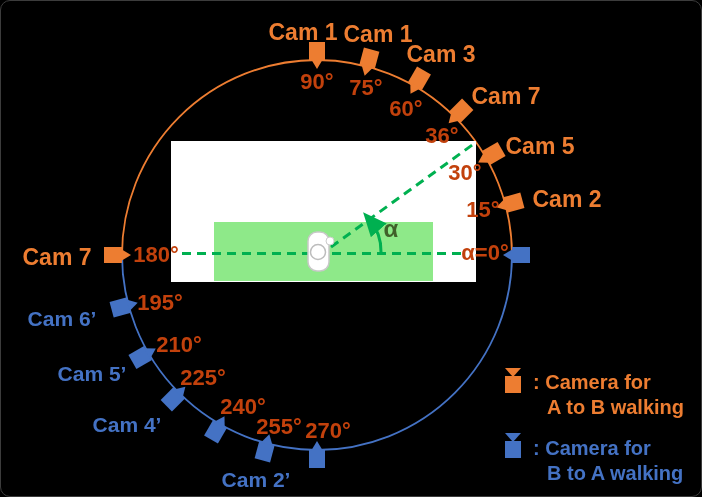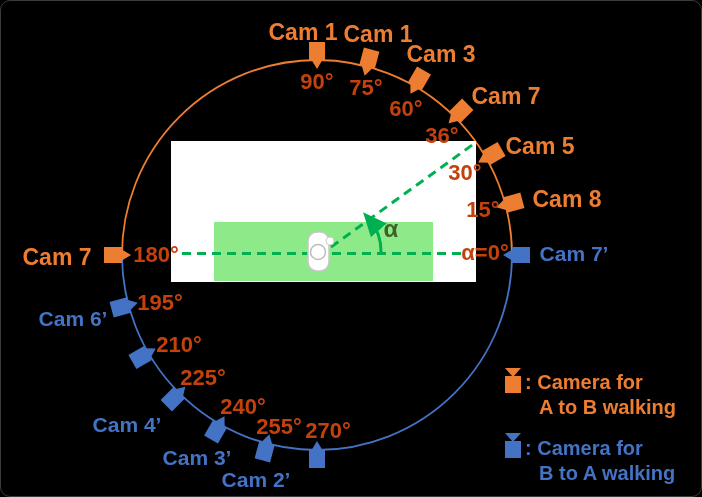--- a/index.html
+++ b/index.html
@@ -15,20 +15,21 @@
     position:absolute; transform:translate(-50%,-50%);
     font-weight:bold; white-space:nowrap; line-height:1;
   }
   .lbl.orange { color:#ED7D31; font-size:23px; }
   .lbl.blue   { color:#4472C4; font-size:21px; }
   .lbl.green  { color:#c2410c; font-size:22px; }
   .lbl.alpha  { color:#40602A; font-size:24px; }
   .legend-text {
     position:absolute; font-weight:bold; font-size:20px; line-height:25px;
     white-space:nowrap;
+    margin-left:8px;
   }
   .legend-text.orange { color:#ED7D31; }
   .legend-text.blue   { color:#4472C4; }
   .legend-text .l2 { padding-left:14px; }
 </style>
 </head>
 <body>
 
 <div class="stage">
 
@@ -122,27 +123,26 @@
         <rect x="-8" y="-17" width="16" height="17"></rect>
         <polygon points="-8,-25 8,-25 0,-16"></polygon>
       </g>
   </svg>
 
   <div class="lbl orange" style="left:302px;top:31px">Cam 1</div>
   <div class="lbl orange" style="left:377px;top:33px">Cam 1</div>
   <div class="lbl orange" style="left:440px;top:53px">Cam 3</div>
   <div class="lbl orange" style="left:505px;top:95px">Cam 7</div>
   <div class="lbl orange" style="left:539px;top:145px">Cam 5</div>
-  <div class="lbl orange" style="left:566px;top:198px">Cam 8</div>
+  <div class="lbl orange" style="left:566px;top:198px">Cam 2</div>
   <div class="lbl orange" style="left:56px;top:256px">Cam 7</div>
 
-  <div class="lbl blue" style="left:573px;top:252px">Cam 7’</div>
-  <div class="lbl blue" style="left:72px;top:317px">Cam 6’</div>
+  <div class="lbl blue" style="left:61px;top:317px">Cam 6’</div>
+  <div class="lbl blue" style="left:91px;top:372px">Cam 5’</div>
   <div class="lbl blue" style="left:126px;top:423px">Cam 4’</div>
-  <div class="lbl blue" style="left:196px;top:456px">Cam 3’</div>
   <div class="lbl blue" style="left:255px;top:478px">Cam 2’</div>
 
   <div class="lbl green" style="left:316px;top:81px">90°</div>
   <div class="lbl green" style="left:365px;top:87px">75°</div>
   <div class="lbl green" style="left:405px;top:108px">60°</div>
   <div class="lbl green" style="left:441px;top:135px">36°</div>
   <div class="lbl green" style="left:464px;top:172px">30°</div>
   <div class="lbl green" style="left:482px;top:209px">15°</div>
   <div class="lbl green" style="left:155px;top:254px">180°</div>
   <div class="lbl green" style="left:484px;top:252px">α=0°</div>

